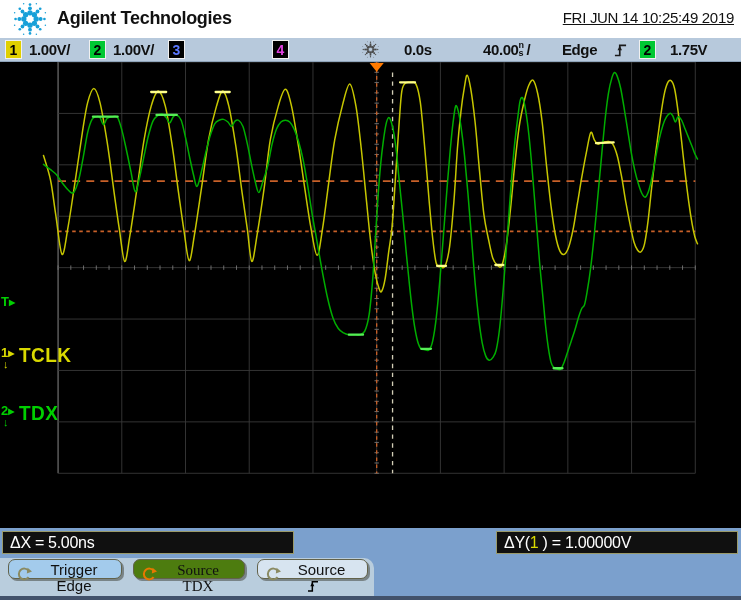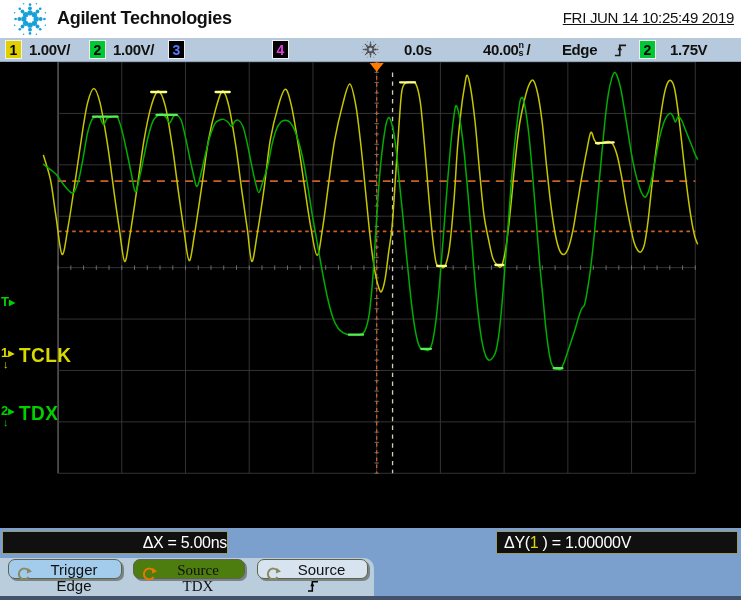--- a/index.html
+++ b/index.html
@@ -29,21 +29,21 @@
   .lmark .arr{font-size:8px;vertical-align:1px;}
   .lmark .dn{display:block;font-size:11px;line-height:9px;margin-left:2px;}
   #marker-0{top:234px;}
   #marker-1{top:285px;}
   #marker-2{top:343px;}
   
   .readout-band{position:absolute;left:0;top:528px;width:741px;height:30px;background:#7ba0cd;}
   .mbox{position:absolute;top:3px;height:23px;background:#101010;border:1px solid #9a9a6a;
         color:#fff;font-size:16px;line-height:21px;padding-left:7px;box-sizing:border-box;
         letter-spacing:-0.3px;white-space:nowrap;}
-  #mbox-0{left:2px;width:226px;text-align:right;}
+  #mbox-0{left:2px;width:292px;}
   #mbox-1{left:251px;width:244px;}
   #mbox-2{left:496px;width:242px;}
   
   .softkey-band{position:absolute;left:0;top:558px;width:741px;height:42px;background:#7ba0cd;
                 border-bottom:4px solid #42526b;box-sizing:border-box;}
   .softkey-panel{position:absolute;left:0;top:0;width:374px;height:38px;background:#b9cddd;border-radius:0 10px 0 0;}
   .skbtn{position:absolute;top:1px;height:20px;border-radius:7px;border:1px solid #62624a;
          box-shadow:2px 2px 0 rgba(45,45,30,.45);box-sizing:border-box;cursor:pointer;}
   #skbtn-0{left:8px;width:114px;background:#a3cbec;}
   #skbtn-1{left:133px;width:112px;background:#4d7c0f;font-family:Liberation Serif, serif;}

